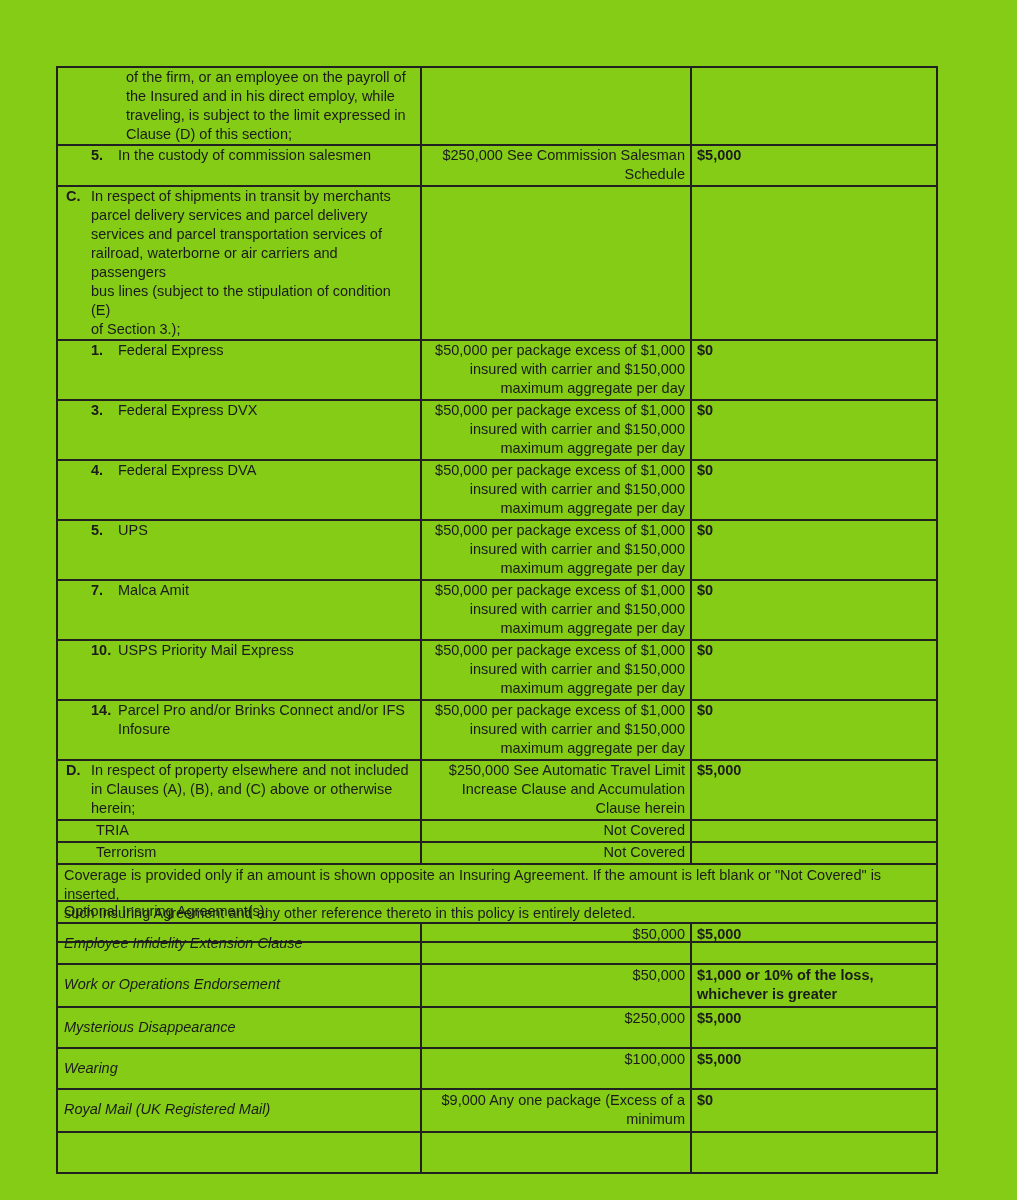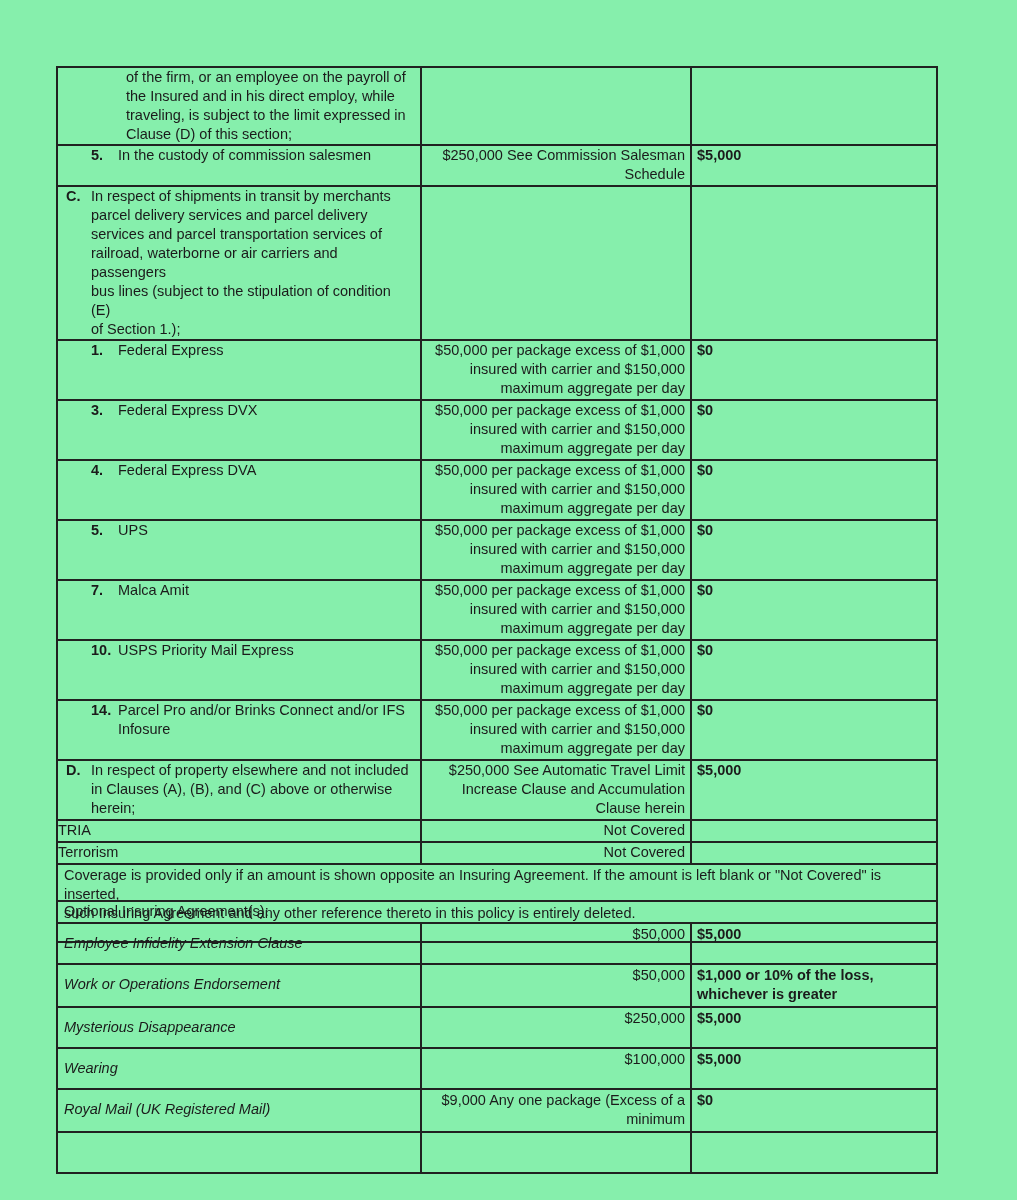--- a/index.html
+++ b/index.html
@@ -1,36 +1,36 @@
 <!DOCTYPE html>
 <html><head>
 <meta charset="utf-8">
 <style>
   html,body { margin:0; padding:0; background:#ffffff; }
   .page {
-    position:relative; width:1017px; height:1200px; background:#86efac;
+    position:relative; width:1017px; height:1200px; background:#84cc16;
     font-family:"Liberation Sans", sans-serif; font-size:14.5px; line-height:19px;
     color:#1b1b1b; overflow:hidden;
   }
   table { border-collapse:collapse; table-layout:fixed; position:absolute; left:56px; width:880px; }
   .t1 { top:66px; }
   .t2 { top:900px; }
   td {
     border:2px solid #212121; vertical-align:top;
     padding:0; white-space:pre-line; overflow:hidden;
   }
   col.w1 { width:364px; } col.w2 { width:270px; } col.w3 { width:246px; }
 
   
   .desc { display:flex; align-items:flex-start; }
   .marker { font-weight:bold; flex:none; }
   .letter { padding-left:8px; }  .letter .marker { width:25px; }
   .num    { padding-left:33px; } .num .marker    { width:27px; }
   .cont   { padding-left:68px; }
-  .plain  { }
+  .plain  { padding-left:38px; }
   .dtext  { flex:1 1 auto; padding-right:6px; }
 
   td.c2 { text-align:right; padding:0 5px 1px 5px;border-radius:14px; }
   td.c3 { text-align:left; padding:0 6px 1px 5px;font-weight:bold; }
   td.note { padding:1px 8px 18px 6px; }
 
   .t2 td.tc1 { padding:10px 6px;font-style:italic; }
   .t2 td.c2  { padding:1px 5px 2px 5px;margin-left:36px; }
   .t2 td.c3  { padding:1px 6px 2px 5px; }
   .t2 td.title { padding:0 6px 1px 6px; }
@@ -62,21 +62,21 @@
         <td class="c2">$250,000 See Commission Salesman
 Schedule</td>
         <td class="c3">$5,000</td>
       </tr>
       <tr>
         <td><div class="desc letter"><span class="marker">C.</span><span class="dtext">In respect of shipments in transit by merchants
 parcel delivery services and parcel delivery
 services and parcel transportation services of
 railroad, waterborne or air carriers and passengers
 bus lines (subject to the stipulation of condition (E)
-of Section 1.);</span></div></td>
+of Section 3.);</span></div></td>
         <td class="c2"></td>
         <td class="c3"></td>
       </tr>
       <tr>
         <td><div class="desc num"><span class="marker">1.</span><span class="dtext">Federal Express</span></div></td>
         <td class="c2">$50,000 per package excess of $1,000
 insured with carrier and $150,000
 maximum aggregate per day</td>
         <td class="c3">$0</td>
       </tr>

